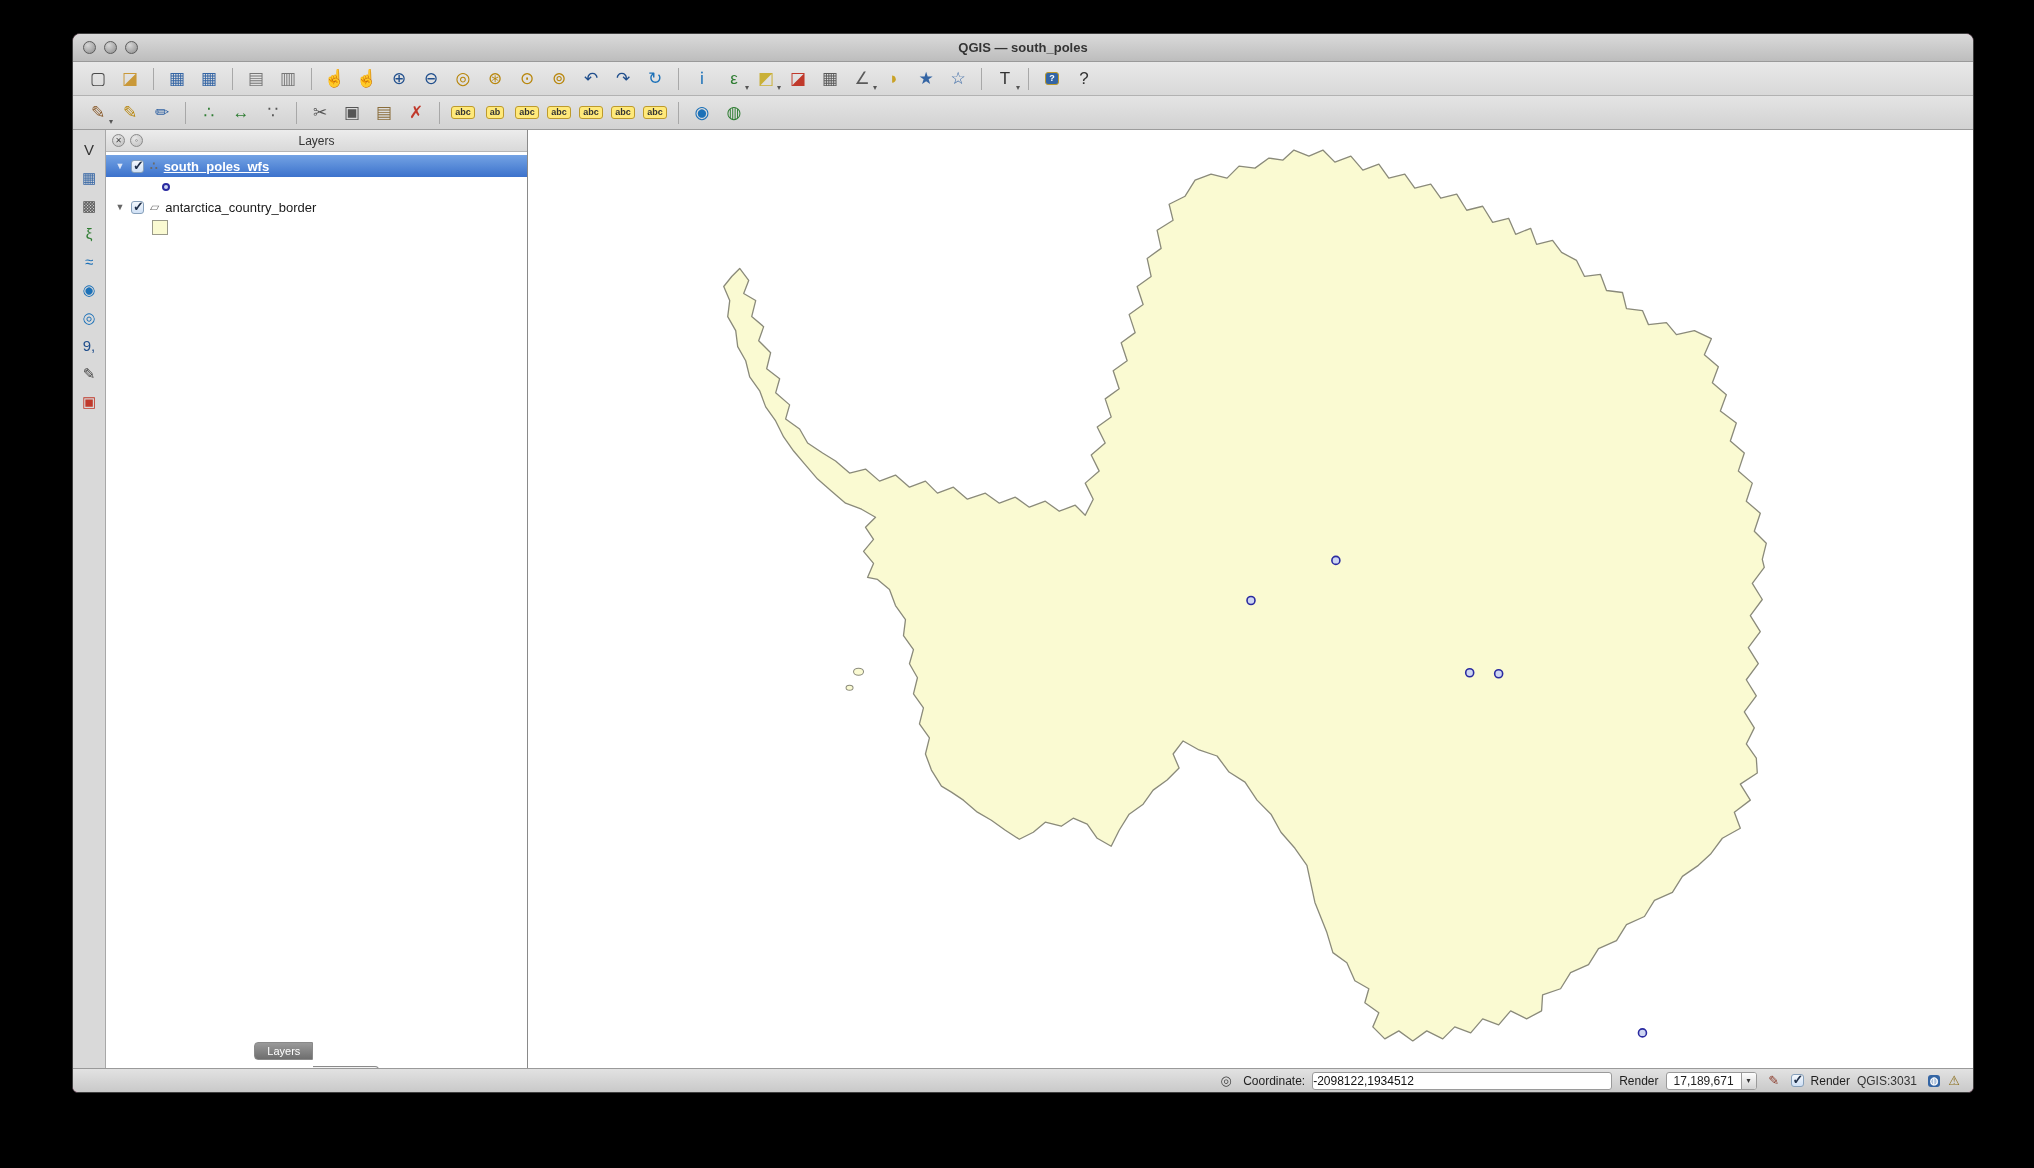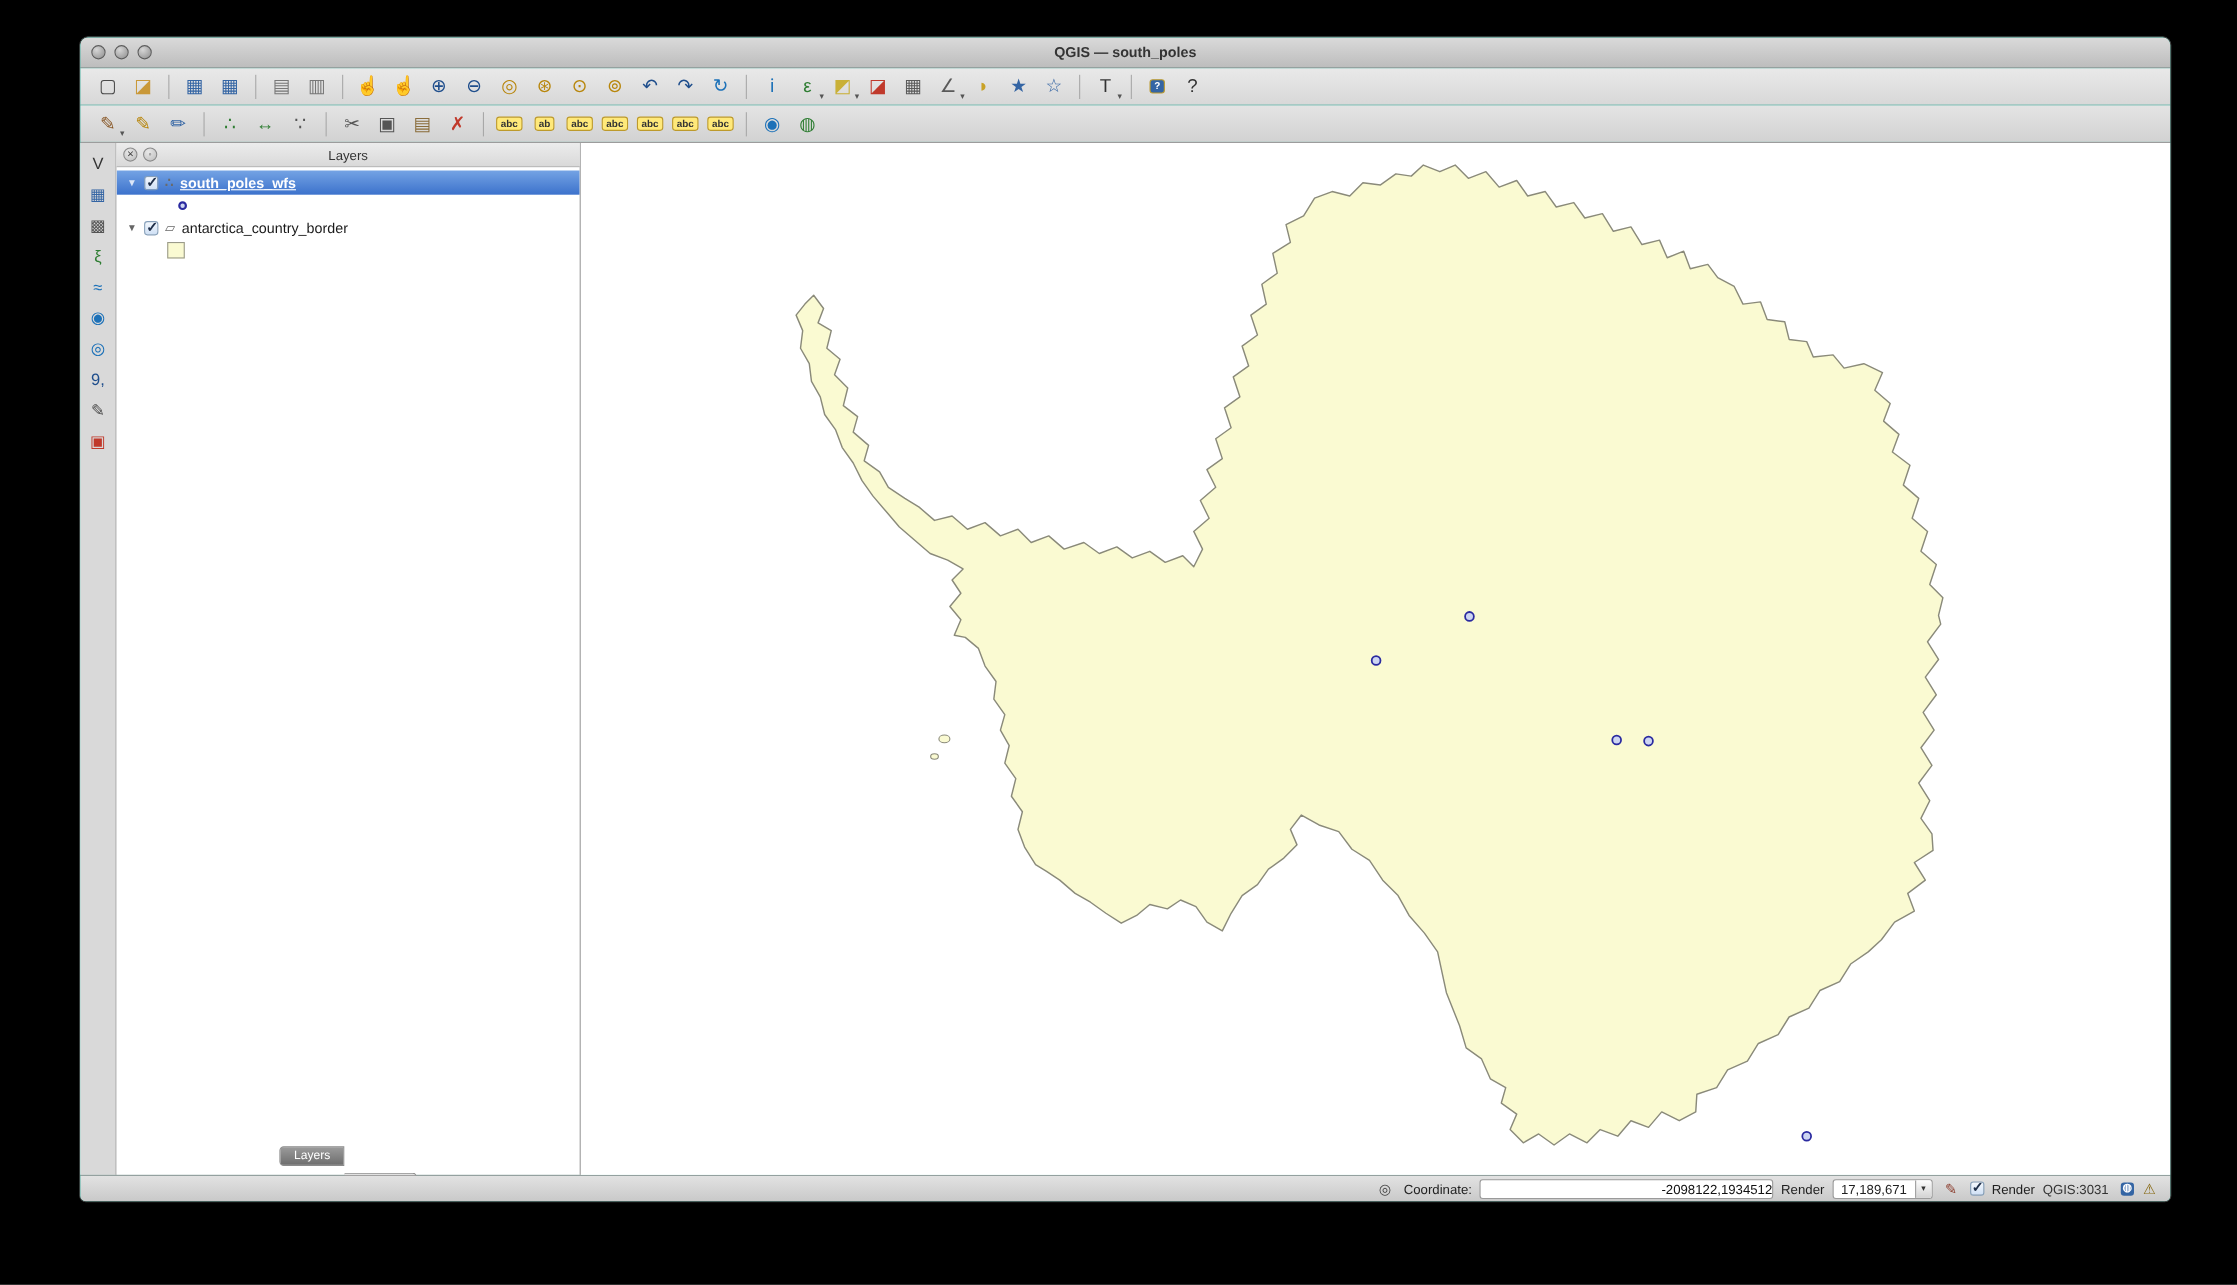--- a/index.html
+++ b/index.html
@@ -1,21 +1,21 @@
 <!DOCTYPE html>
 <html><head>
 <meta charset="utf-8">
 <style>
   * { margin:0; padding:0; box-sizing:border-box; }
   html,body { width:2034px; height:1168px; overflow:hidden; }
   body { background:#000; font-family:"Liberation Sans", sans-serif; position:relative; }
 
   .window {
     position:absolute; left:72px; top:33px; width:1902px; height:1060px;
-    background:#5eead4; border:1px solid #3f3f3f; border-radius:8px 8px 6px 6px;
+    background:#f9a8d4; border:1px solid #3f3f3f; border-radius:8px 8px 6px 6px;
     box-shadow:0 25px 70px rgba(0,0,0,.85);
     display:flex; flex-direction:column; overflow:hidden;
   }
 
   
   .titlebar { height:28px; background:linear-gradient(#dadada,#bdbdbd); border-bottom:1px solid #9a9a9a;
     position:relative; flex:none; }
   .traffic { position:absolute; left:10px; top:7px; display:flex; gap:8px; }
   .tl { width:13px; height:13px; border-radius:50%;
     background:radial-gradient(circle at 35% 30%, #d6d6d6, #8d8d8d); border:1px solid #5c5c5c; }
@@ -84,22 +84,22 @@
   .map-canvas svg { position:absolute; inset:0; width:100%; height:100%; display:block; }
 
   
   .status-bar { height:24px; flex:none; background:linear-gradient(#e2e2e2,#c9c9c9); border-top:1px solid #9a9a9a;
     display:flex; align-items:center; gap:7px; padding:0 9px; font-size:12px; color:#1f1f1f; }
   .spacer { flex:1; }
   .sb-icons { display:flex; align-items:center; }
   .sb-icons .tb-btn { min-width:20px; height:19px; }
   .sb-icons .tb-glyph { font-size:13px; }
   .sb-icons .tb-glyph.boxed { font-size:10px; padding:1px 2px; border-radius:3px; border:none; }
-  .sb-input { width:267px; height:18px; border:1px solid #9a9a9a; border-radius:3px; background:#fff;
-    text-align:right; font-size:12px; font-family:"Liberation Sans", sans-serif; color:#111; }
+  .sb-input { width:300px; height:18px; border:1px solid #9a9a9a; border-radius:3px; background:#fff;
+    text-align:left; font-size:12px; font-family:"Liberation Sans", sans-serif; color:#111; }
   .combo { display:inline-flex; align-items:center; height:18px; border:1px solid #9a9a9a; border-radius:3px;
     background:#fff; overflow:hidden; }
   .combo .val { padding:0 7px; font-size:12px; min-width:62px; text-align:right; }
   .combo .arrow { width:15px; align-self:stretch; display:flex; align-items:center; justify-content:center;
     background:linear-gradient(#fdfdfd,#d2d2d2); border-left:1px solid #9a9a9a; font-size:8px; color:#333; }
   .combo .arrow::after { content:"▾"; }
   .crs { color:#333; }
 </style>
 </head>
 <body>

